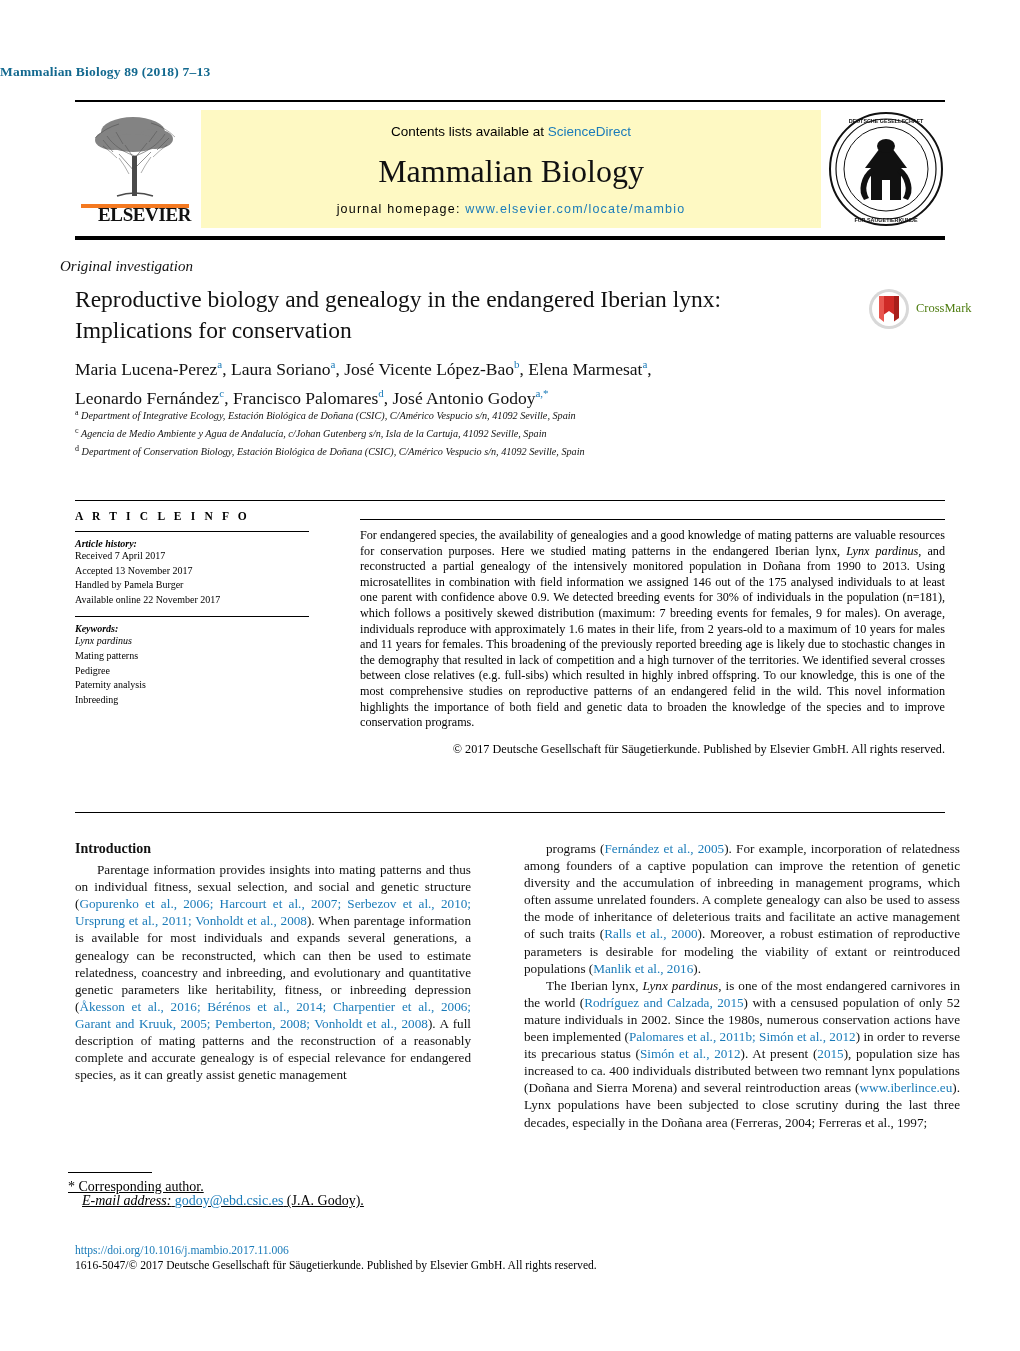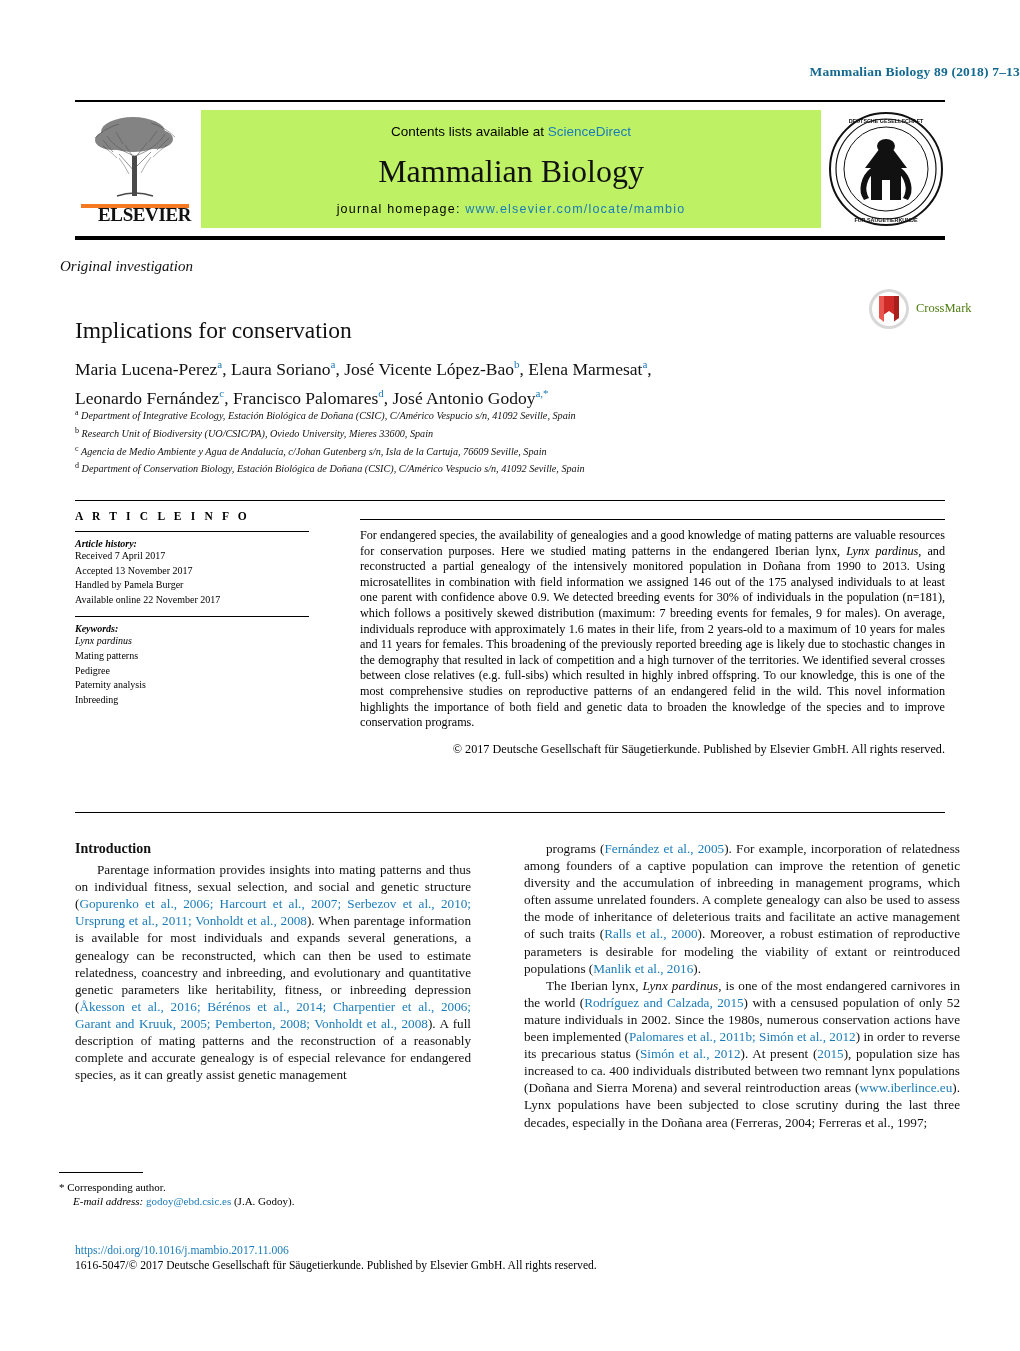--- a/index.html
+++ b/index.html
@@ -10,21 +10,21 @@
     font-family:"Liberation Serif", serif;
     color:#000000;
     position:relative;
     overflow:hidden;
   }
   .page { position:absolute; inset:0; }
 
   
   .runhead {
     position:absolute; top:64px; left:0; width:1020px;
-    text-align:right;
+    text-align:left;
     font-family:"Liberation Serif", serif;
     font-weight:bold; font-size:13.5px;
     color:#13698f; letter-spacing:.2px;
   }
 
   
   .masthead {
     position:absolute; top:100px; left:75px; width:870px; height:128px;
     border-top:2px solid #000;
   }
@@ -34,21 +34,21 @@
   }
   .tree { position:absolute; top:2px; left:8px; width:104px; height:86px; }
   .elsevier-word {
     position:absolute; bottom:2px; left:4px; width:112px;
     text-align:right; font-family:"Liberation Serif", serif;
     font-weight:bold; font-size:19px; letter-spacing:-0.4px; color:#111;
   }
   .elsevier-bar { position:absolute; bottom:20px; left:6px; width:108px; height:4px; background:#f47920; }
 
   .mast-center {
-    flex:1 1 auto; background:#bef264; position:relative;
+    flex:1 1 auto; background:#fef9c3; position:relative;
     margin:0 6px 0 6px;
   }
   .contents-line {
     position:absolute; top:14px; left:0; width:100%;
     text-align:center; font-size:13.5px; font-family:"Liberation Sans", sans-serif;
   }
   .contents-line .sd { color:#1a7bb9; }
   .journal-title {
     position:absolute; top:43px; left:0; width:100%; text-align:center;
     font-family:"Liberation Serif", serif; font-size:32px; color:#111;
@@ -133,22 +133,22 @@
   .col-left { left:75px; width:396px; }
   .col-right { left:524px; width:436px; }
   .sec-head { font-weight:bold; font-size:14px; margin-bottom:4px; }
   .para { text-indent:22px; margin:0; }
   .para + .para { margin-top:0; }
   a.ref, .ref { color:#1a7bb9; text-decoration:none; }
   .ital { font-style:italic; }
 
   
   .footnote {
-    position:absolute; top:1172px; left:59px; width:396px;
-    font-family:"Liberation Serif", serif; font-size:11px; line-height:14px;
+    position:absolute; top:1172px; left:68px; width:396px;
+    font-family:"Liberation Serif", serif; font-size:14px; line-height:14px;text-decoration:underline;
   }
   .footnote .fnrule { width:84px; height:1px; background:#000; margin-bottom:7px; }
   .footnote .corr { padding-left:14px; text-indent:-14px; }
   .footnote .email { padding-left:14px; font-style:italic; }
   .footnote .email .addr { color:#1a7bb9; font-style:normal; }
   .footnote .email .who { font-style:normal; }
 
   
   .doiblock {
     position:absolute; top:1243px; left:75px; width:880px;
@@ -219,43 +219,42 @@
       </div>
 
     </div>
   </div>
 
   <div class="thickrule"></div>
 
   <div class="artclass">Original investigation</div>
 
   <div class="title">
-    <br>
+    <span>Reproductive biology and genealogy in the endangered Iberian lynx:</span><br>
     <span>Implications for conservation</span>
   </div>
 
   <div class="crossmark">
     <svg width="42" height="42" viewBox="0 0 42 42">
       <circle cx="21" cy="21" r="20" fill="#d8d8d8"></circle>
       <circle cx="21" cy="21" r="17" fill="#ffffff"></circle>
       <path d="M11 8 h20 v22 l-10 -7 l-10 7 Z" fill="#cf2a27"></path>
       <path d="M11 8 h5 v26 l-5 -4 Z" fill="#e8564f"></path>
       <path d="M26 8 h5 v22 l-5 3.5 Z" fill="#a81f1c"></path>
     </svg>
     <div class="cm-label">CrossMark</div>
   </div>
 
   <div class="authors">
     <span><span>Maria Lucena-Perez</span><sup>a</sup><span>, </span></span><span><span>Laura Soriano</span><sup>a</sup><span>, </span></span><span><span>José Vicente López-Bao</span><sup>b</sup><span>, </span></span><span><span>Elena Marmesat</span><sup>a</sup><span>, </span></span><br><span><span>Leonardo Fernández</span><sup>c</sup><span>, </span></span><span><span>Francisco Palomares</span><sup>d</sup><span>, </span></span><span><span>José Antonio Godoy</span><sup>a,*</sup></span>
   </div>
 
   <div class="affils">
     <div><sup>a</sup> <span>Department of Integrative Ecology, Estación Biológica de Doñana (CSIC), C/Américo Vespucio s/n, 41092 Seville, Spain</span></div>
-    <div><sup>b</sup> <span>Research Unit of Biodiversity (UO/CSIC/PA), Oviedo University, Mieres 33600, Spain</span></div>
-    <div><sup>c</sup> <span>Agencia de Medio Ambiente y Agua de Andalucía, c/Johan Gutenberg s/n, Isla de la Cartuja, 76609 Seville, Spain</span></div>
+    <div><sup>c</sup> <span>Agencia de Medio Ambiente y Agua de Andalucía, c/Johan Gutenberg s/n, Isla de la Cartuja, 41092 Seville, Spain</span></div>
     <div><sup>d</sup> <span>Department of Conservation Biology, Estación Biológica de Doñana (CSIC), C/Américo Vespucio s/n, 41092 Seville, Spain</span></div>
   </div>
 
   <div class="infobox">
     <div class="toprule"></div>
 
     <div class="info-left">
       <div class="colhead">A R T I C L E    I N F O</div>
       <div class="rule"></div>
       <div class="ih-title">Article history:</div>

